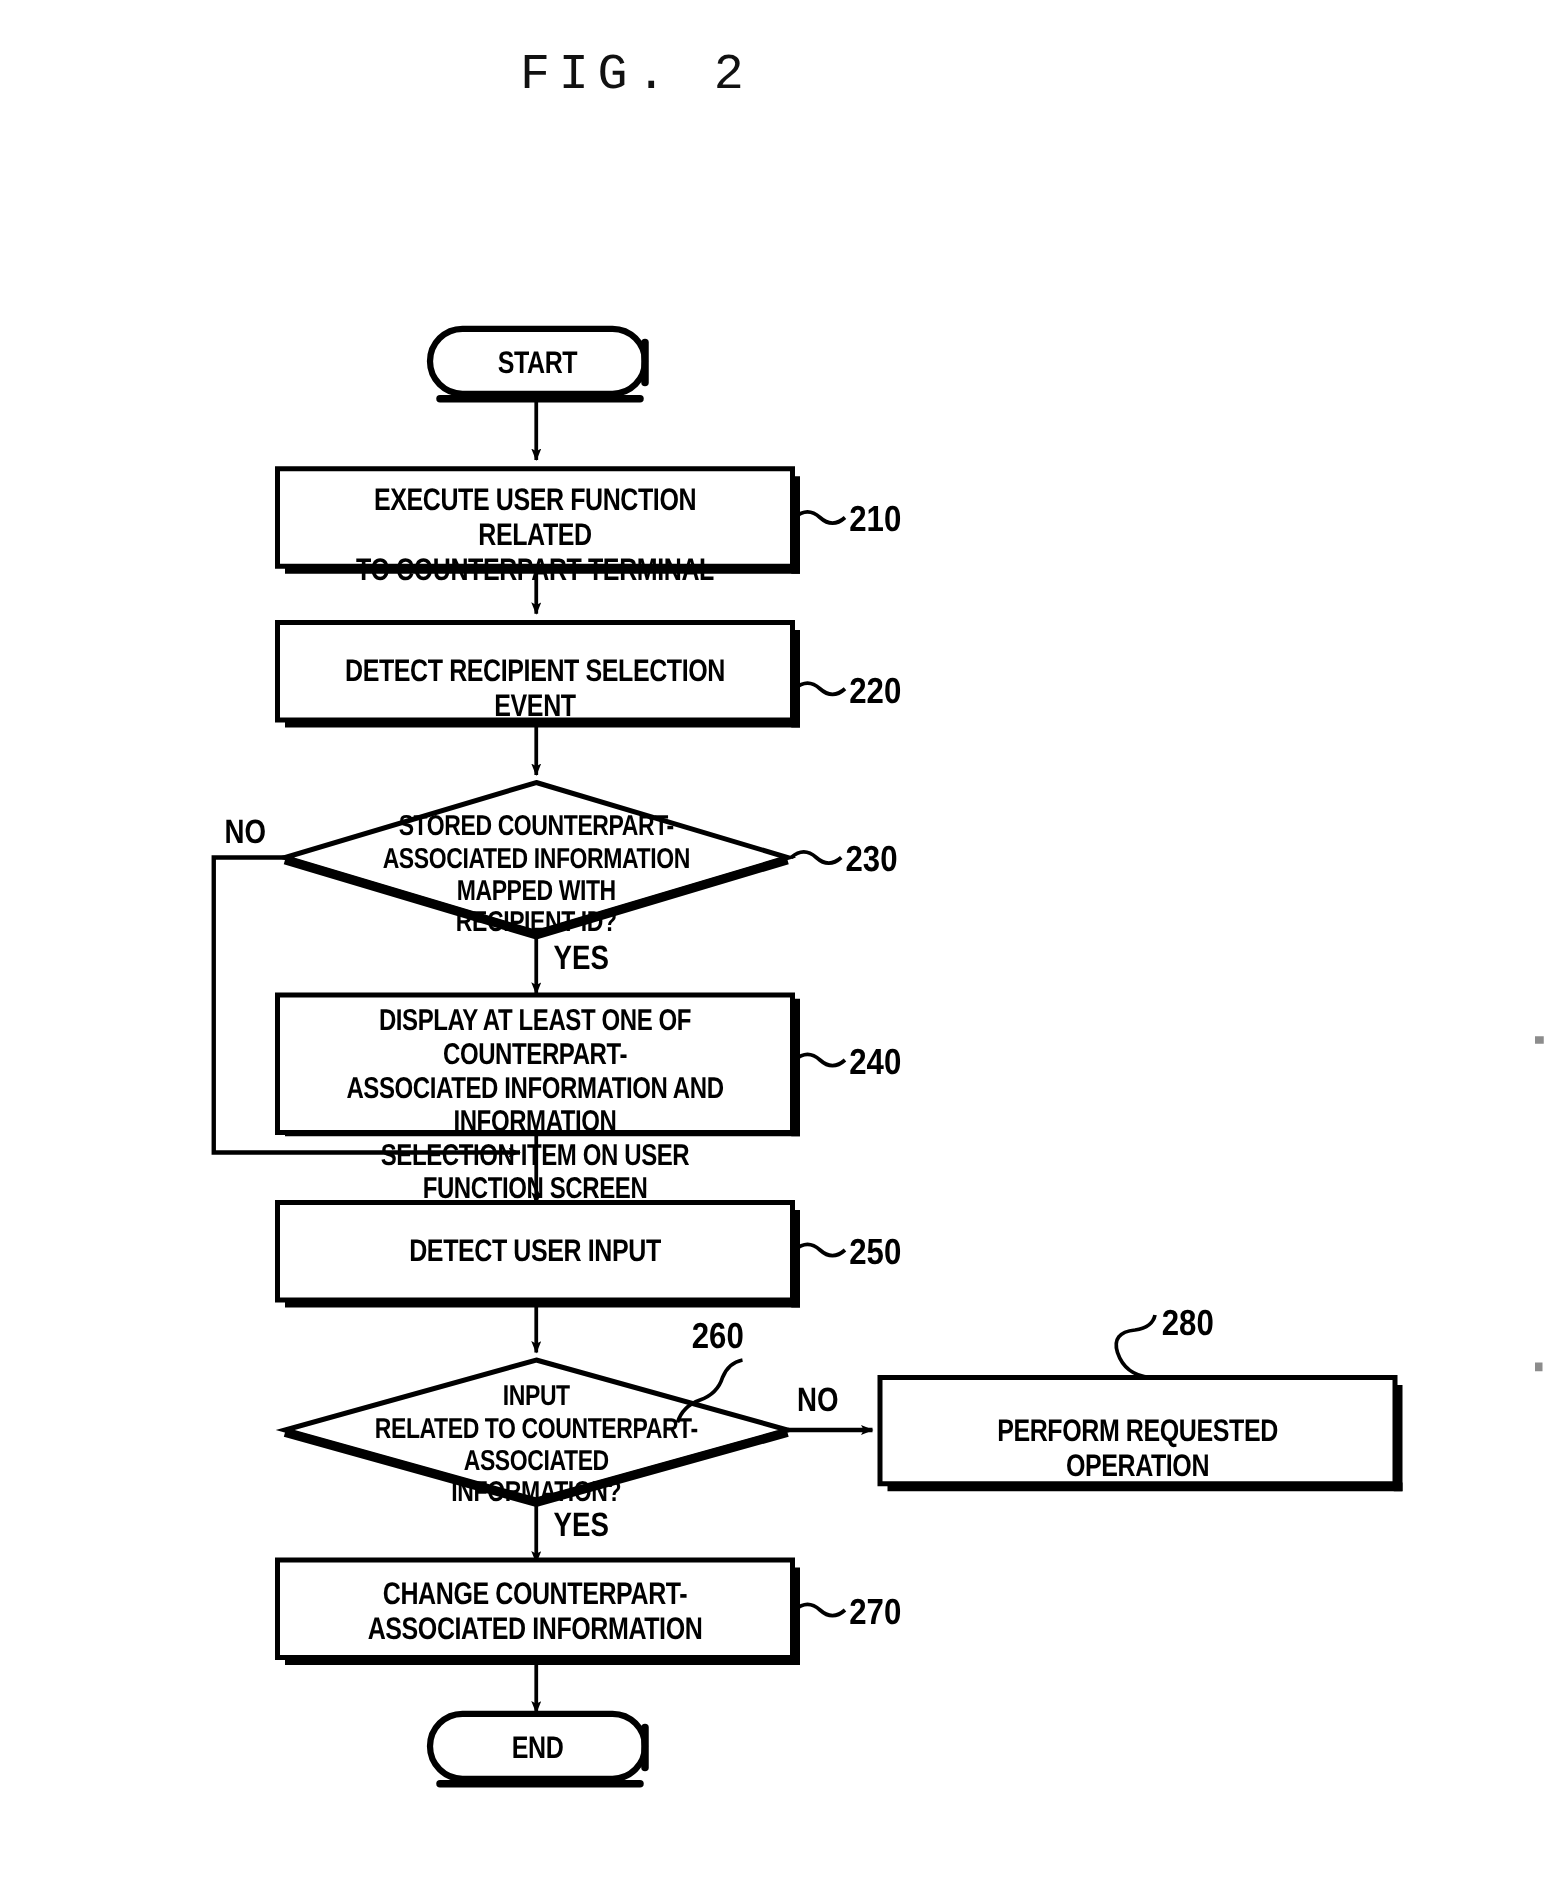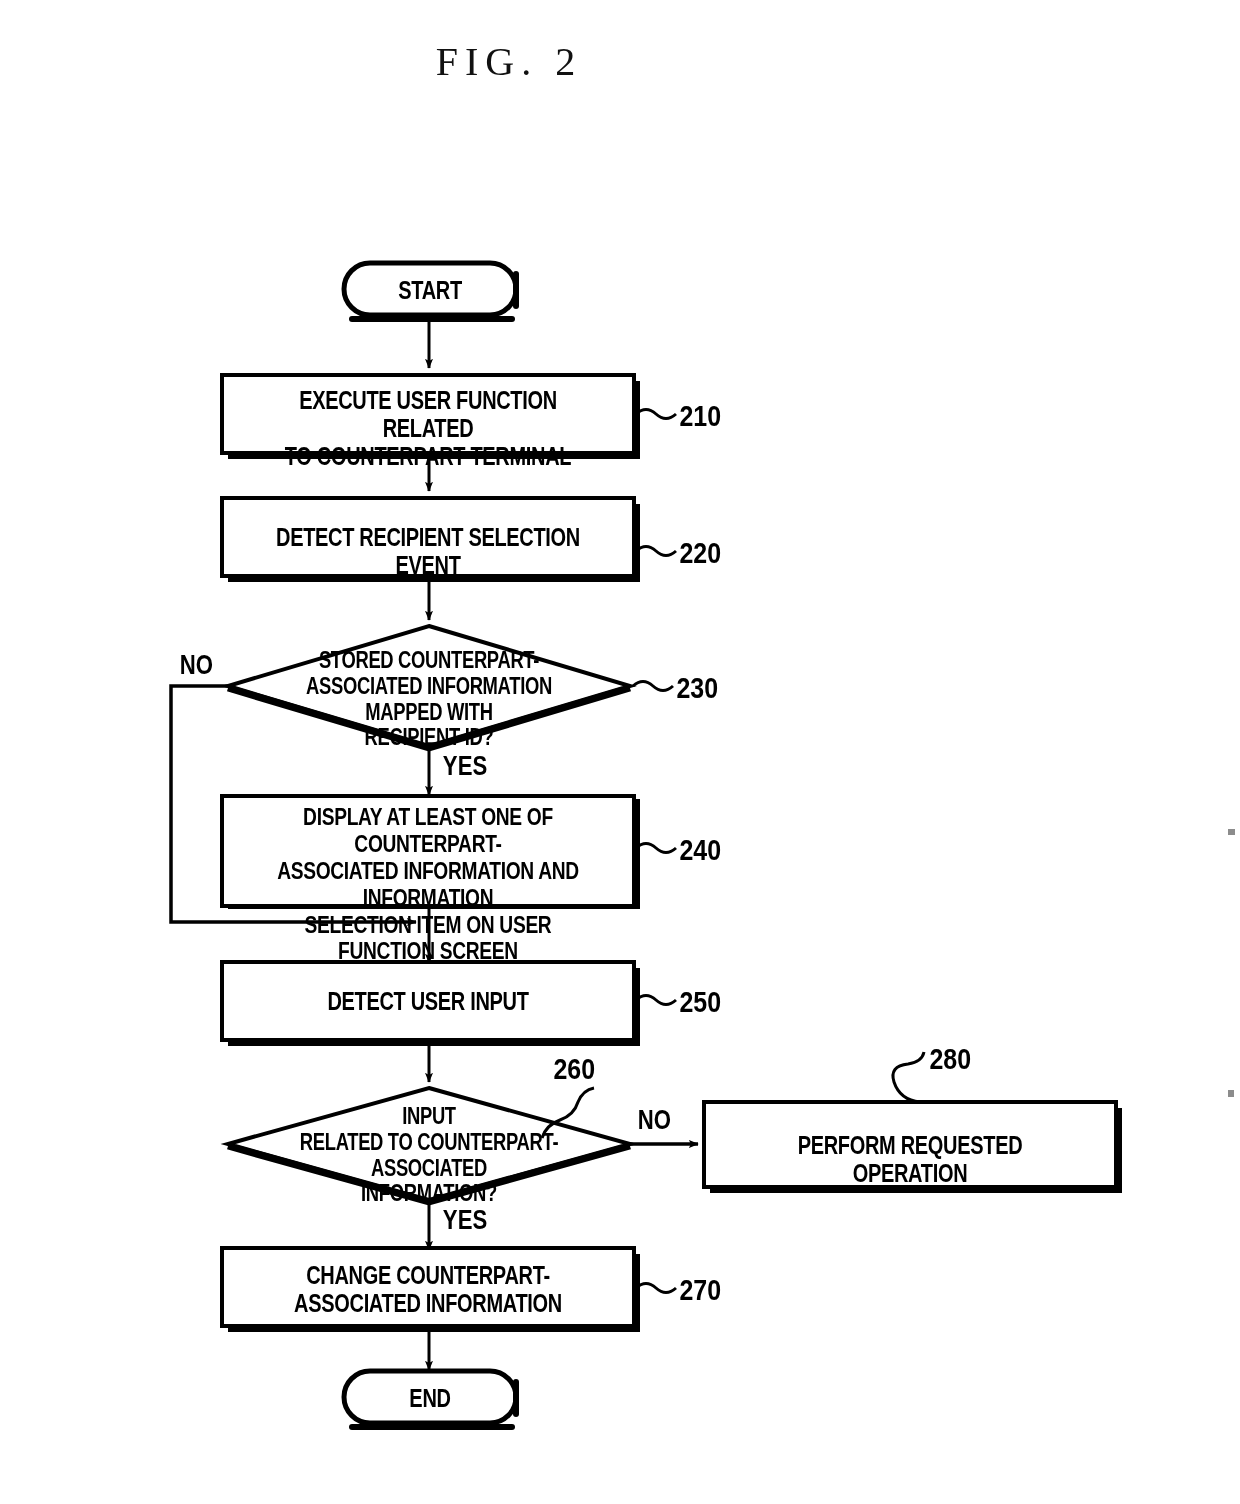--- a/index.html
+++ b/index.html
@@ -14,21 +14,21 @@
     font-family: "Liberation Sans", sans-serif;
     color: #000000;
     overflow: hidden;
   }
   #figure-title {
     position: absolute;
     top: 38px;
     left: 0;
     width: 1018px;
     text-align: center;
-    font-family: Liberation Serif, serif;
+    font-family: Liberation Mono, monospace;
     font-size: 40px;
     letter-spacing: 7px;
     color: #111;
   }
   #flowchart-canvas {
     position: absolute;
     top: 0;
     left: 0;
     width: 1240px;
     height: 1504px;

